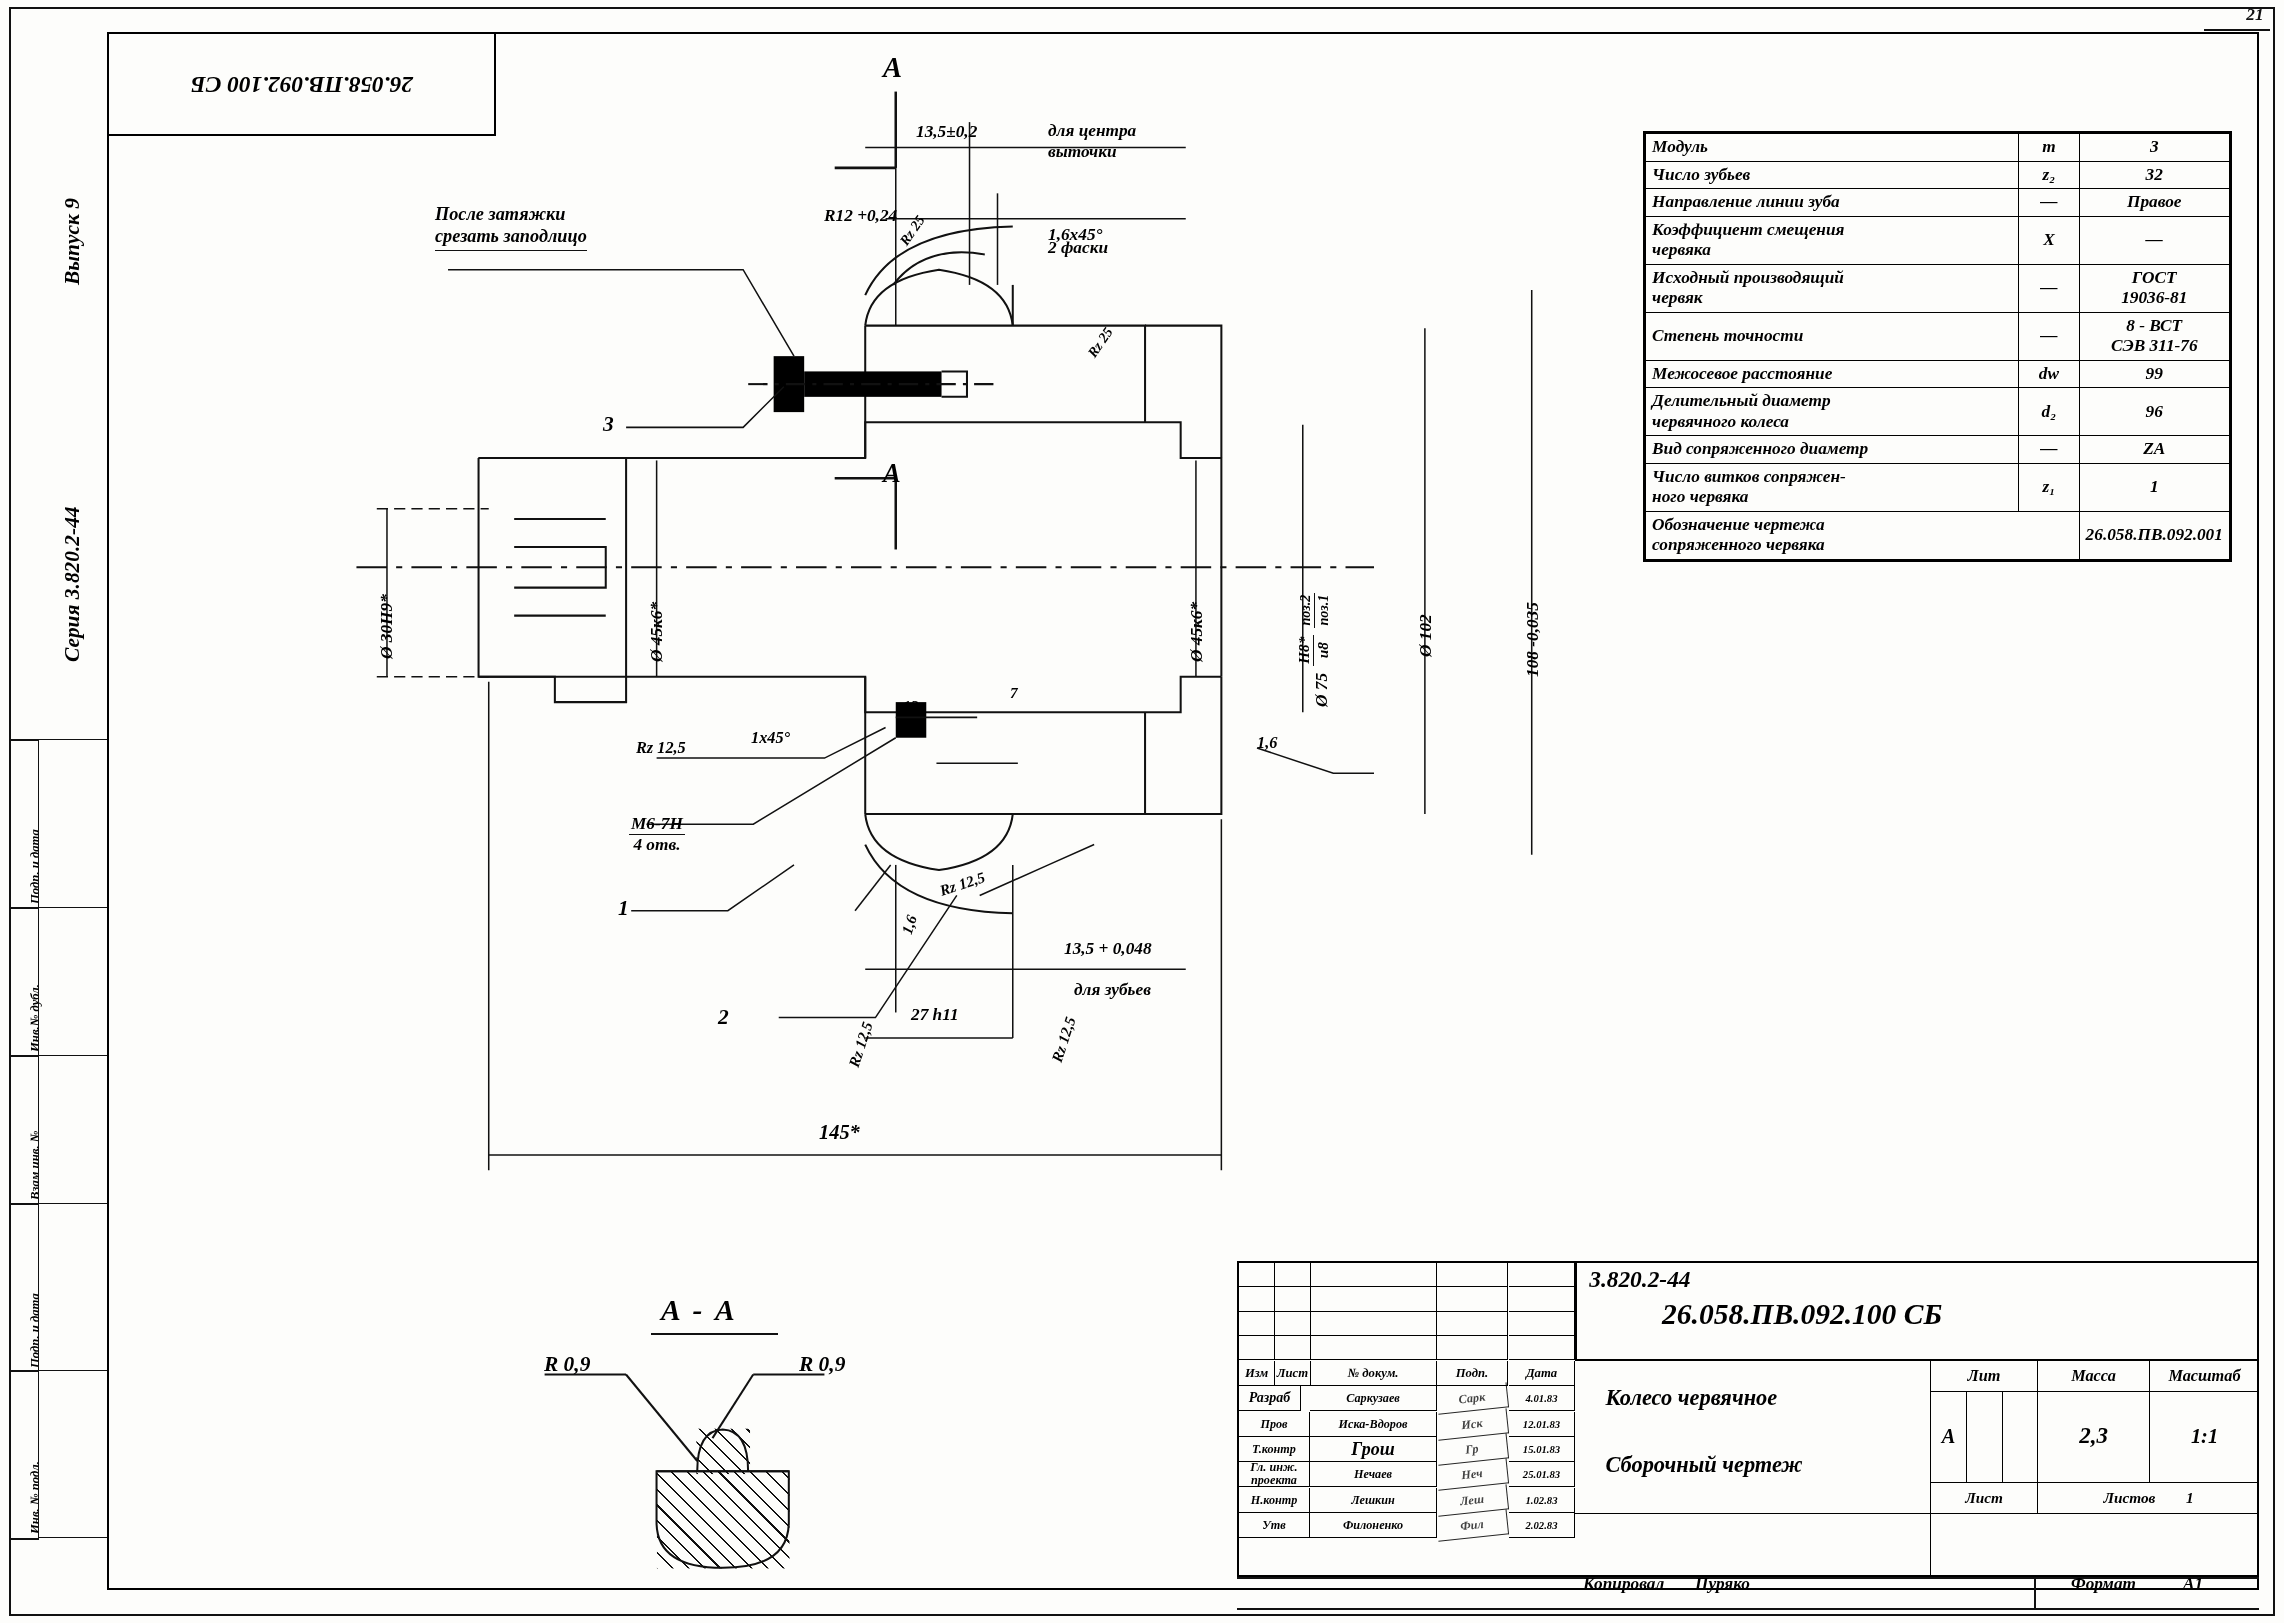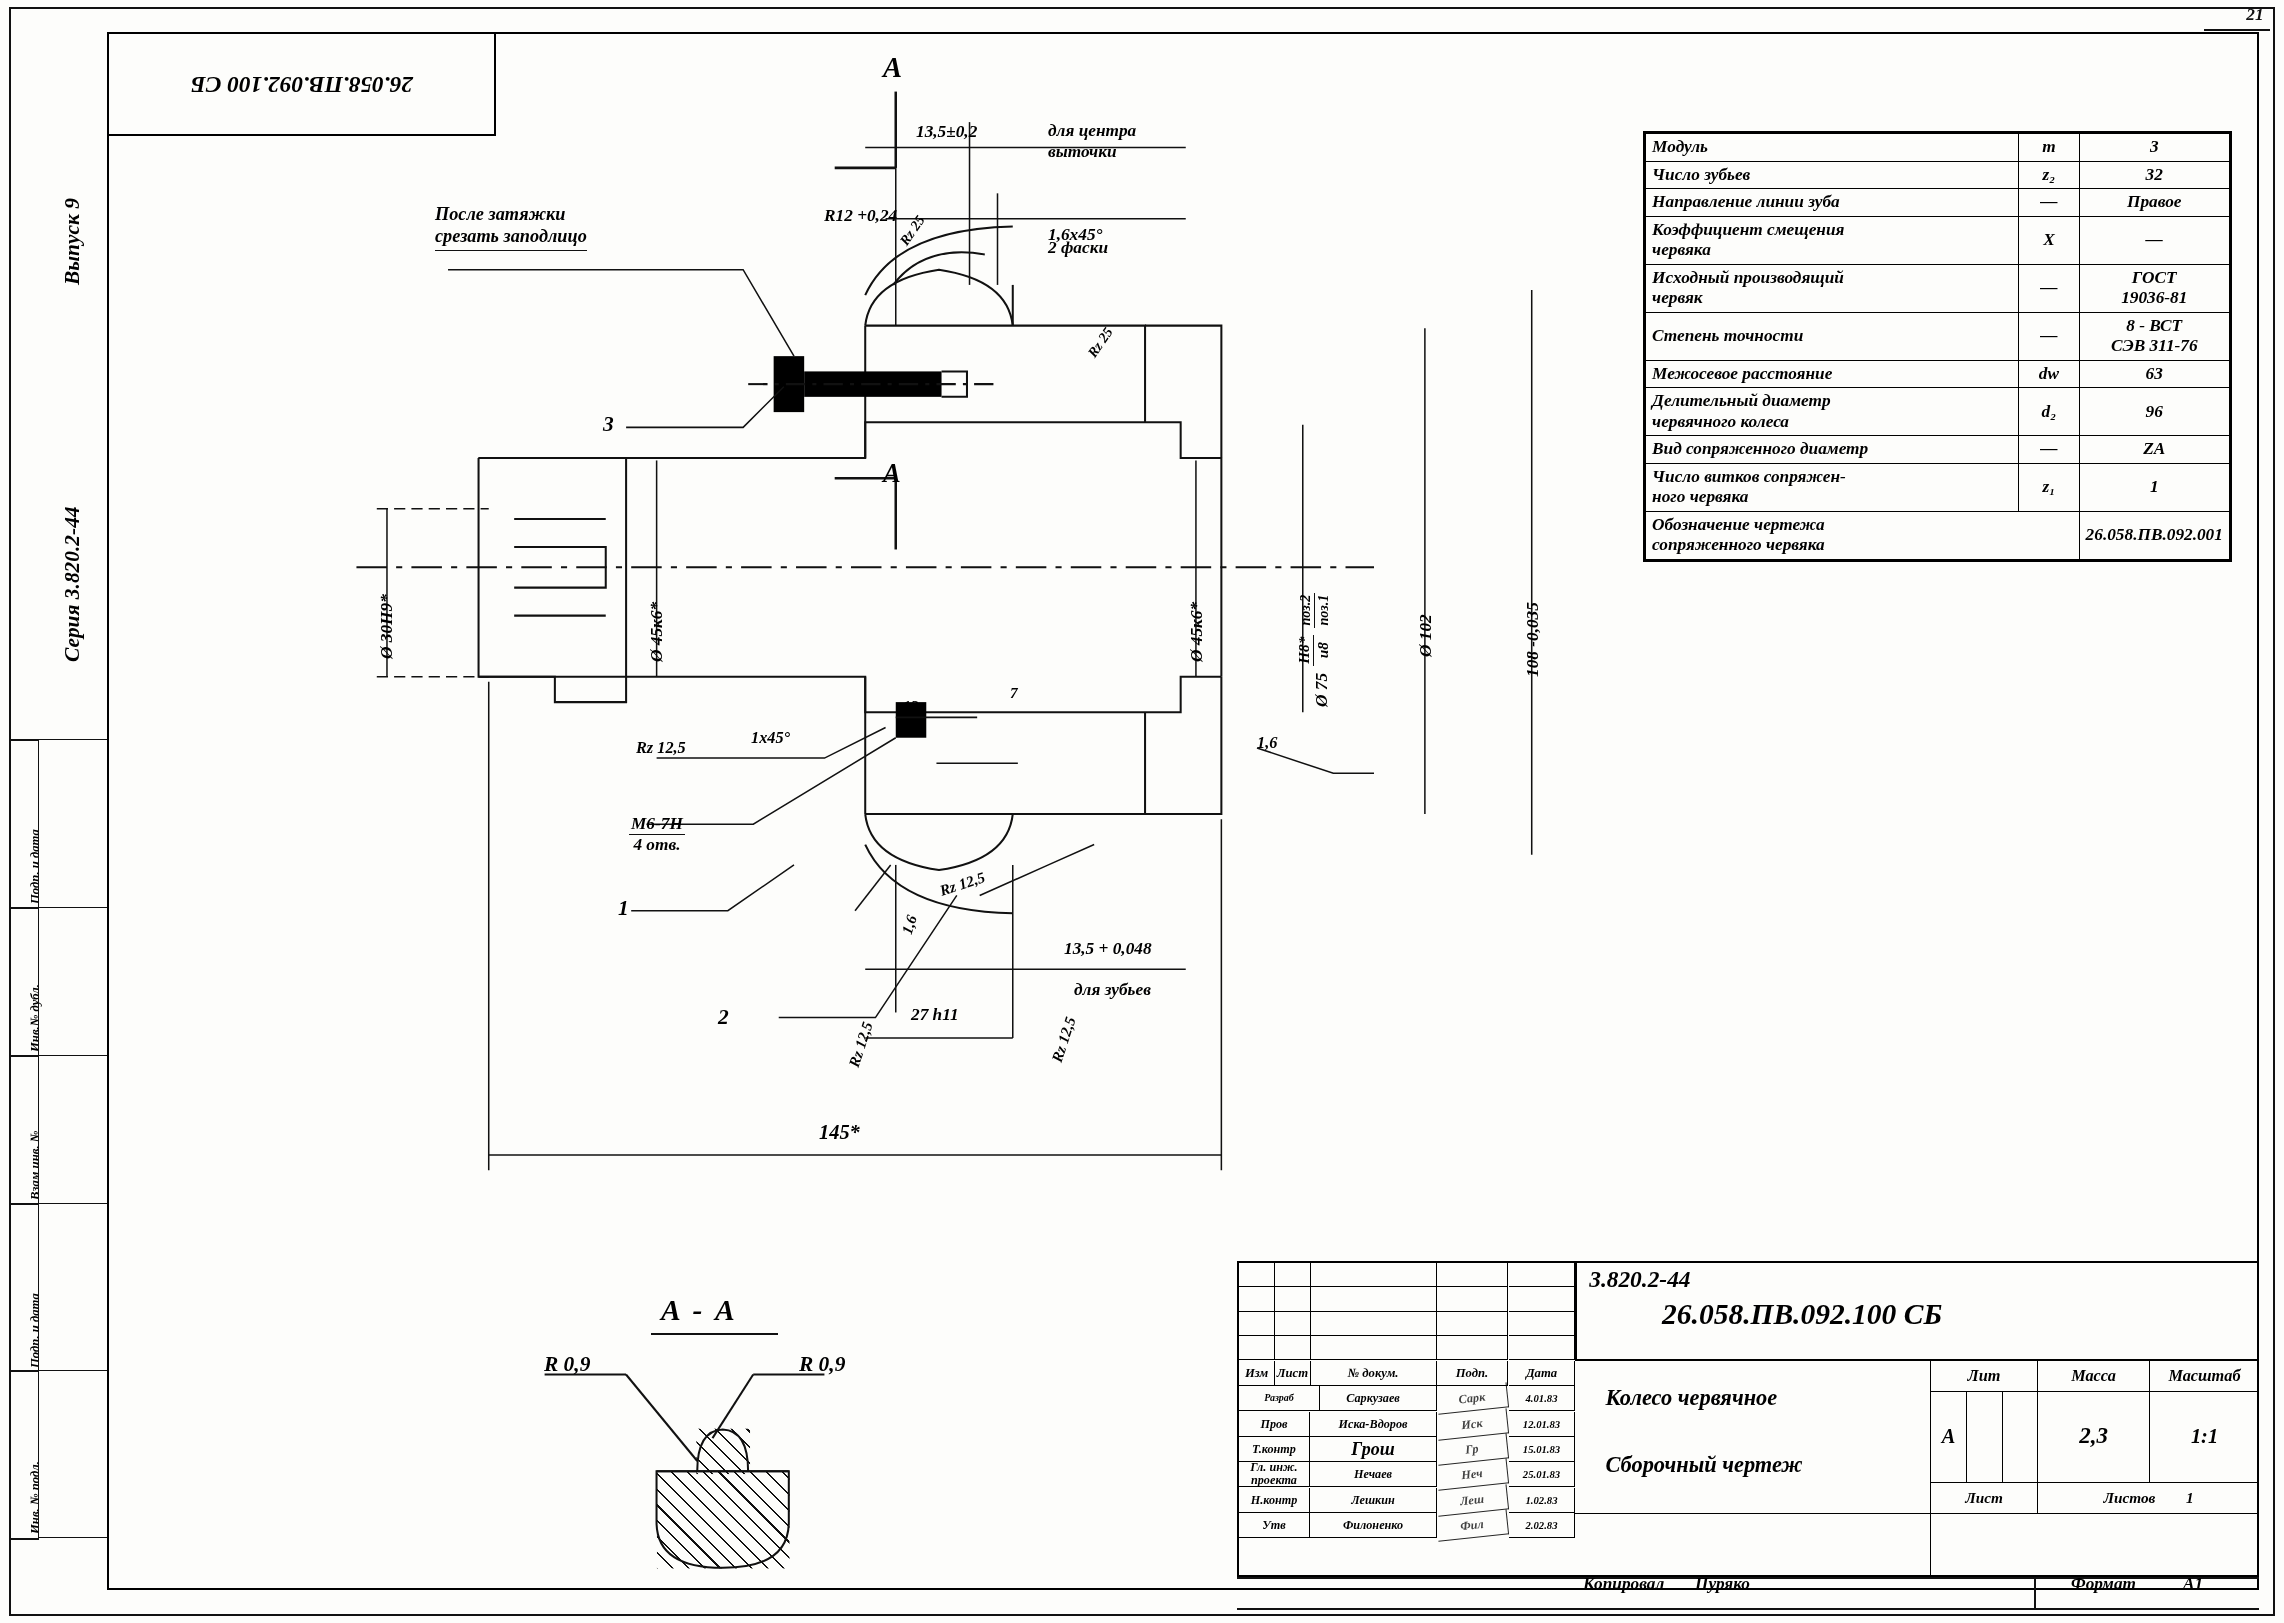--- a/index.html
+++ b/index.html
@@ -344,21 +344,21 @@
           </tr>
           <tr>
             <td style="white-space: pre-line;">Степень точности</td>
             <td class="c2">—</td>
             <td class="c3" style="white-space: pre-line;">8 - ВСТ
 СЭВ 311-76</td>
           </tr>
           <tr>
             <td style="white-space: pre-line;">Межосевое расстояние</td>
             <td class="c2">dw</td>
-            <td class="c3" style="white-space: pre-line;">63</td>
+            <td class="c3" style="white-space: pre-line;">99</td>
           </tr>
           <tr>
             <td style="white-space: pre-line;">Делительный диаметр
 червячного колеса</td>
             <td class="c2">d₂</td>
             <td class="c3" style="white-space: pre-line;">96</td>
           </tr>
           <tr>
             <td style="white-space: pre-line;">Вид сопряженного диаметр</td>
             <td class="c2">—</td>
@@ -403,21 +403,21 @@
     <div class="cel" style="left:198px;top:73px;width:71px;height:24.4px;"></div>
     <div class="cel" style="left:270px;top:73px;width:66px;height:24.4px;"></div>
 
     <div class="cel" style="left:0;top:98px;width:36px;height:25.4px;">Изм</div>
     <div class="cel" style="left:36px;top:98px;width:36px;height:25.4px;">Лист</div>
     <div class="cel" style="left:71px;top:98px;width:127px;height:25.4px;">№ докум.</div>
     <div class="cel" style="left:198px;top:98px;width:71px;height:25.4px;">Подп.</div>
     <div class="cel" style="left:270px;top:98px;width:66px;height:25.4px;">Дата</div>
 
     <div id="roles-host">
-        <div class="cel" style="left: 0px; top: 123px; width: 81px; height: 25.4px; font-size: 10px; white-space: pre-line;">Разраб</div>
+        <div class="cel" style="left: 0px; top: 123px; width: 62px; height: 25.4px; font-size: 14px; white-space: pre-line;">Разраб</div>
         <div class="cel" style="left: 71px; top: 123px; width: 127px; height: 25.4px; font-size: 12.2px;">Саркузаев</div>
         <div class="cel sig" style="left: 198px; top: 123px; width: 71px; height: 25.4px; font-size: 12.2px;">Сарк</div>
         <div class="cel" style="left: 270px; top: 123px; width: 66px; height: 25.4px; font-size: 10.7px;">4.01.83</div>
         <div class="cel" style="left: 0px; top: 149px; width: 71px; height: 25.4px; font-size: 12.2px; white-space: pre-line;">Пров</div>
         <div class="cel" style="left: 71px; top: 149px; width: 127px; height: 25.4px; font-size: 12.2px;">Иска-Вдоров</div>
         <div class="cel sig" style="left: 198px; top: 149px; width: 71px; height: 25.4px; font-size: 12.2px;">Иск</div>
         <div class="cel" style="left: 270px; top: 149px; width: 66px; height: 25.4px; font-size: 10.7px;">12.01.83</div>
         <div class="cel" style="left: 0px; top: 174px; width: 71px; height: 25.4px; font-size: 12.2px; white-space: pre-line;">Т.контр</div>
         <div class="cel" style="left: 71px; top: 174px; width: 127px; height: 25.4px; font-size: 18px;">Грош</div>
         <div class="cel sig" style="left: 198px; top: 174px; width: 71px; height: 25.4px; font-size: 12.2px;">Гр</div>

